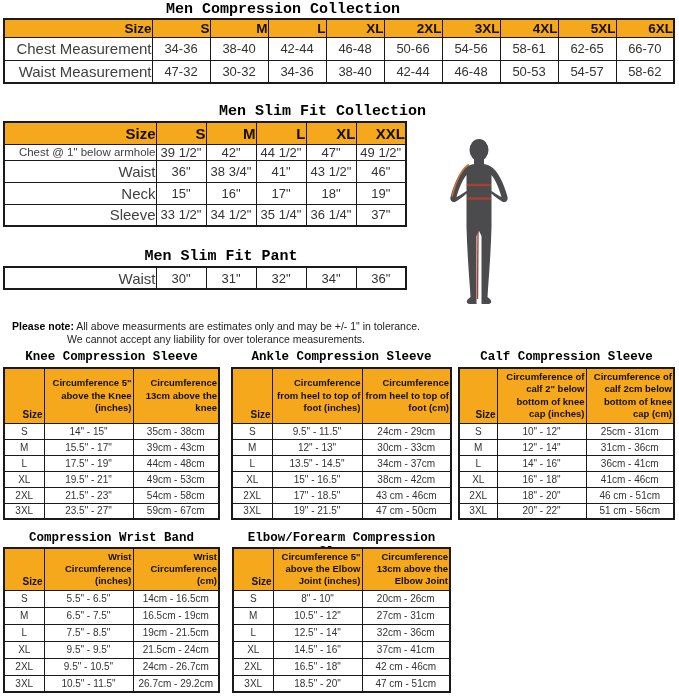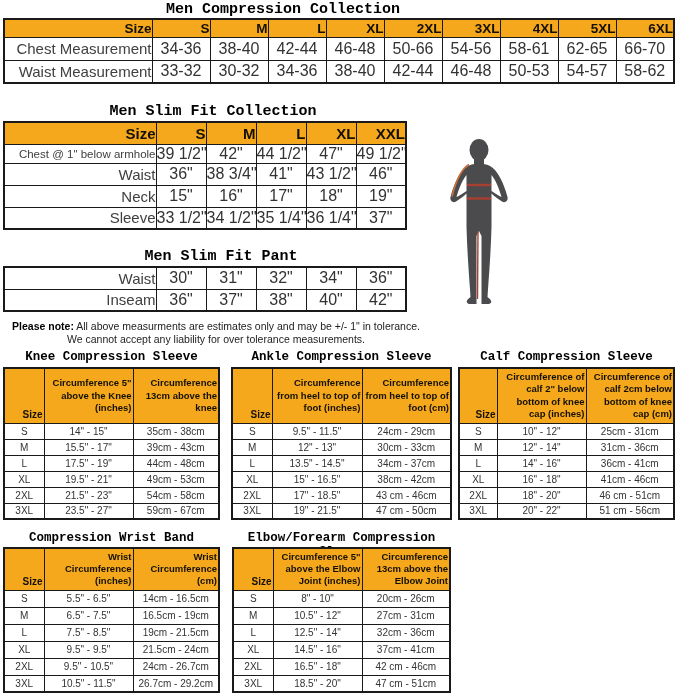--- a/index.html
+++ b/index.html
@@ -11,21 +11,21 @@
   .title { position:absolute; text-align:center; font-weight:bold; color:#000;font-family:Liberation Mono, monospace; }
   .title-lg { font-size:15px; }
   .title-sm { font-size:12.5px; }
 
   table { position:absolute; border-collapse:collapse; table-layout:fixed; background:#fff; border:2px solid #1a1a1a; }
   th, td { border:1px solid #1a1a1a; overflow:hidden; }
   th { background:#F5A81C; font-weight:bold; color:#141005; text-align:right; }
   td { text-align:center; color:#333; }
 
   
-  .big td { font-size:16px; white-space:nowrap; }
+  .big td { font-size:13px; white-space:nowrap; }
   .big td:first-child { text-align:right; padding-left:4px; font-size:15px; color:#404040; }
   .t1 th { font-size:13.5px; }
   .t1 tr { height:23px; }
   .t1 tr.hdr { height:18px; }
   .t2 th, .t3 th { font-size:15px; }
   .t2 tr, .t3 tr { height:22px; }
   .t2 tr.hdr { height:22px; }
   .t2 tr:nth-child(2) { height:16px; }
   .t2 tr:nth-child(2) td:first-child { font-size:11.5px; }
 
@@ -75,34 +75,34 @@
           <td>42-44</td>
           <td>46-48</td>
           <td>50-66</td>
           <td>54-56</td>
           <td>58-61</td>
           <td>62-65</td>
           <td>66-70</td>
         </tr>
         <tr>
           <td>Waist Measurement</td>
-          <td>33-32</td>
+          <td>47-32</td>
           <td>30-32</td>
           <td>34-36</td>
           <td>38-40</td>
           <td>42-44</td>
           <td>46-48</td>
           <td>50-53</td>
           <td>54-57</td>
           <td>58-62</td>
         </tr>
       </tbody>
     </table>
 
-  <div class="title title-lg" style="left:0; top:103px; width:426px;">Men Slim Fit Collection</div>
+  <div class="title title-lg" style="left:0; top:103px; width:426px;text-align:right;">Men Slim Fit Collection</div>
   <table class="big t2" style="left:3px; top:121px; width:404px;">
     <colgroup>
         <col style="width:152px">
         <col span="5">
       </colgroup>
   <tbody>
         <tr class="hdr">
           <th>Size</th>
           <th>S</th>
           <th>M</th>
@@ -152,28 +152,20 @@
         <col span="5">
       </colgroup>
   <tbody>
         <tr>
           <td>Waist</td>
           <td>30"</td>
           <td>31"</td>
           <td>32"</td>
           <td>34"</td>
           <td>36"</td>
-        </tr>
-        <tr>
-          <td>Inseam</td>
-          <td>36"</td>
-          <td>37"</td>
-          <td>38"</td>
-          <td>40"</td>
-          <td>42"</td>
         </tr>
       </tbody>
     </table>
 
   <div class="note">
     <b>Please note:</b><span> All above measurments are estimates only and may be +/- 1" in tolerance.</span><br>
     <span>We cannot accept any liability for over tolerance measurements.</span>
   </div>
 
   <svg class="figure" viewBox="0 0 70 170" aria-hidden="true">

